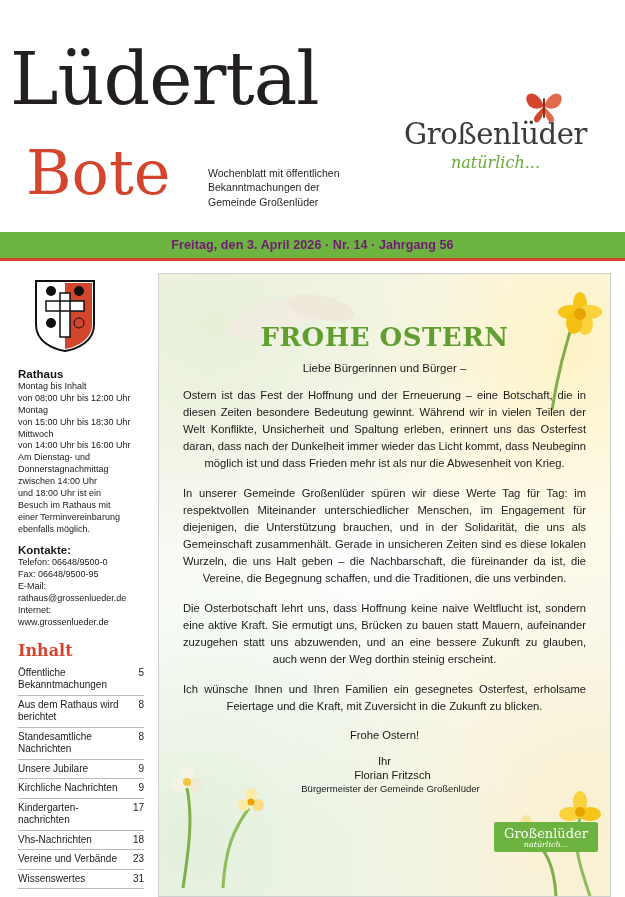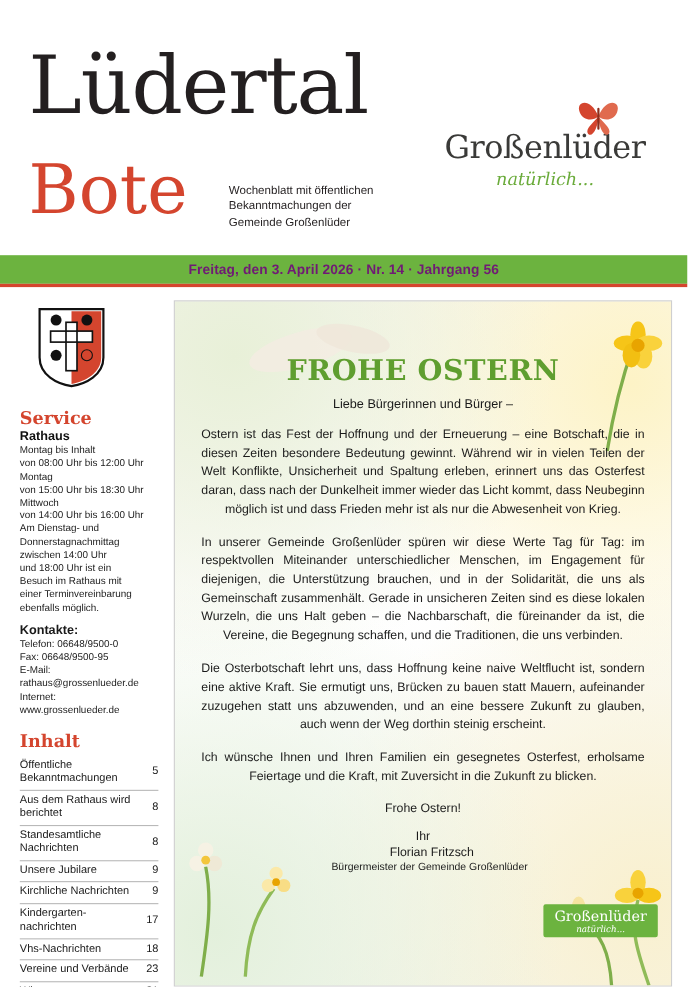--- a/index.html
+++ b/index.html
@@ -16,21 +16,21 @@
     position: relative;
   }
 
   
   .masthead {
     position: relative;
     height: 232px;
   }
   .title-lueder {
     position: absolute;
-    left: 26px;
+    left: 10px;
     top: 42px;
     font-size: 73px;
     line-height: 1;
     letter-spacing: -1px;
     color: #231f20;
     font-weight: 400;
     font-family: "DejaVu Serif", serif;
   }
   .title-bote {
     position: absolute;
@@ -146,21 +146,21 @@
   .inhalt-head {
     color: #d4452e;
     font-size: 16px;
     font-weight: bold;
     font-family: "DejaVu Serif", serif;
     margin: 12px 0 4px 0;
   }
   .toc-row {
     display: flex;
     justify-content: space-between;
-    align-items: center;
+    align-items: flex-start;
     font-size: 10px;
     line-height: 1.25;
     border-bottom: 1px solid #b9b9b9;
     padding: 3px 0 3px 0;
     color: #1a1a1a;
   }
   .toc-row .lbl { padding-right: 4px; }
   .toc-row .pg { white-space: nowrap; }
 
   
@@ -309,21 +309,20 @@
       <rect x="26" y="14" width="10" height="44" fill="#ffffff"></rect>
       <rect x="12" y="22" width="38" height="10" fill="#ffffff"></rect>
       <rect x="26" y="14" width="10" height="44" fill="none" stroke="#111" stroke-width="1.5"></rect>
       <rect x="12" y="22" width="38" height="10" fill="none" stroke="#111" stroke-width="1.5"></rect>
       <circle cx="17" cy="12" r="5" fill="#111"></circle>
       <circle cx="45" cy="12" r="5" fill="#111"></circle>
       <circle cx="17" cy="44" r="5" fill="#111"></circle>
       <circle cx="45" cy="44" r="5" fill="#d4452e" stroke="#111" stroke-width="1"></circle>
     </svg>
 
-    <div class="sb-head">Service</div>
     <div class="sb-sub">Rathaus</div>
 
     <div>
       <p class="sb-text">Montag bis Inhalt</p>
       <p class="sb-text">von 08:00 Uhr bis 12:00 Uhr</p>
       <p class="sb-text">Montag</p>
       <p class="sb-text">von 15:00 Uhr bis 18:30 Uhr</p>
       <p class="sb-text">Mittwoch</p>
       <p class="sb-text">von 14:00 Uhr bis 16:00 Uhr</p>
       <p class="sb-text">Am Dienstag- und</p>

